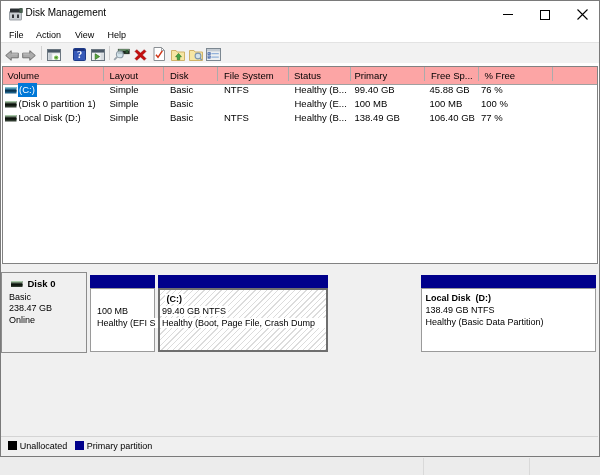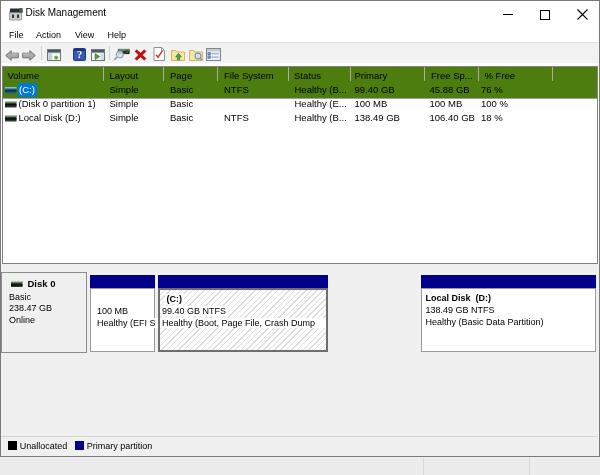--- a/index.html
+++ b/index.html
@@ -11,21 +11,21 @@
 #title .ttext { position:absolute; left:24.5px; top:6px; font-size:10px; }
 
 #menubar { position:absolute; left:0; top:27px; width:598px; height:14px; font-size:9px; background:#fff; }
 #menubar span { position:absolute; top:2px; }
 
 #toolbar { position:absolute; left:0; top:41px; width:598px; height:21px; background:#f2f2f2; border-top:1px solid #e3e3e3; }
 #toolbar .sep { position:absolute; top:3px; width:1px; height:14px; background:#d0d0d0; }
 #toolbar svg { position:absolute; }
 
 #lv { position:absolute; left:1px; top:65px; width:596px; height:198px; background:#fff; border:1px solid #828282; }
-#lvhead { position:absolute; left:0; top:0; width:594px; height:32px; background:#4d7c0f; border-bottom:1px solid #a0a0a0; font-size:9.5px; }
+#lvhead { position:absolute; left:0; top:0; width:594px; height:18px; background:#fca5a5; border-bottom:1px solid #a0a0a0; font-size:9.5px; }
 #lvhead .h { position:absolute; top:2.5px; }
 #lvhead .hd { position:absolute; top:0; width:1px; height:13.5px; background:#ababab; }
 .row { position:absolute; font-size:9.5px; height:14px; width:594px; line-height:14px; }
 .row span { position:absolute; top:0; white-space:nowrap; }
 
 #bottom { position:absolute; left:0; top:263px; width:598px; height:192px; background:#f0f0f0; }
 #diskpanel { position:absolute; left:0px; top:8px; width:86px; height:81px; background:#f0f0f0; border:1px solid #8c8c8c; font-size:9px; }
 #diskpanel div { position:absolute; white-space:nowrap; }
 .part { position:absolute; top:9px; height:80px; }
 .pbar { position:absolute; left:0; top:2px; height:13px; width:100%; background:#00008b; }
@@ -140,21 +140,21 @@
       <path d="M5.4 5.7 L12.8 5.7" stroke="#7da3d4" stroke-width="1"></path>
       <rect x="2" y="8" width="2.2" height="2.2" fill="none" stroke="#4466aa" stroke-width="0.8"></rect>
       <path d="M2.2 9 l0.8 0.9 l1.2 -1.6" fill="none" stroke="#2f55a0" stroke-width="0.7"></path>
       <path d="M5.4 9.1 L12.8 9.1" stroke="#7da3d4" stroke-width="1"></path>
     </svg>
   </div>
   <div id="lv">
     <div id="lvhead">
       <span class="h" style="left:4.5px">Volume</span>
       <span class="h" style="left:106.5px">Layout</span>
-      <span class="h" style="left:167px">Page</span>
+      <span class="h" style="left:167px">Disk</span>
       <span class="h" style="left:221px">File System</span>
       <span class="h" style="left:291px">Status</span>
       <span class="h" style="left:351.5px">Primary</span>
       <span class="h" style="left:428px">Free Sp...</span>
       <span class="h" style="left:481.5px">% Free</span>
       <span class="hd" style="left:99.5px"></span>
       <span class="hd" style="left:160px"></span>
       <span class="hd" style="left:214px"></span>
       <span class="hd" style="left:284.5px"></span>
       <span class="hd" style="left:346.5px"></span>
@@ -197,21 +197,21 @@
           <rect width="11.5" height="1.5" fill="#a8c8a8"></rect>
           <rect y="3" width="11.5" height="1.7" fill="#0c120c"></rect>
         </svg>
       <span style="left:15.5px">Local Disk (D:)</span>
       <span style="left:106.5px">Simple</span>
       <span style="left:167px">Basic</span>
       <span style="left:221px">NTFS</span>
       <span style="left:291.5px">Healthy (B...</span>
       <span style="left:351.5px">138.49 GB</span>
       <span style="left:426.5px">106.40 GB</span>
-      <span style="left:478px">18 %</span>
+      <span style="left:478px">77 %</span>
     </div>
   </div>
   <div id="bottom">
     <div id="diskpanel">
       <svg width="11.5" height="6.5" style="position:absolute;left:9px;top:7.5px" viewBox="0 0 11.5 6.5">
           <rect width="11.5" height="6.5" fill="#2e3a2e"></rect>
           <rect width="11.5" height="1.5" fill="#a8c8a8"></rect>
           <rect y="3" width="11.5" height="1.7" fill="#0c120c"></rect>
         </svg>
       <div style="left:25.5px;top:5px;font-size:9.5px;font-weight:bold">Disk 0</div>

